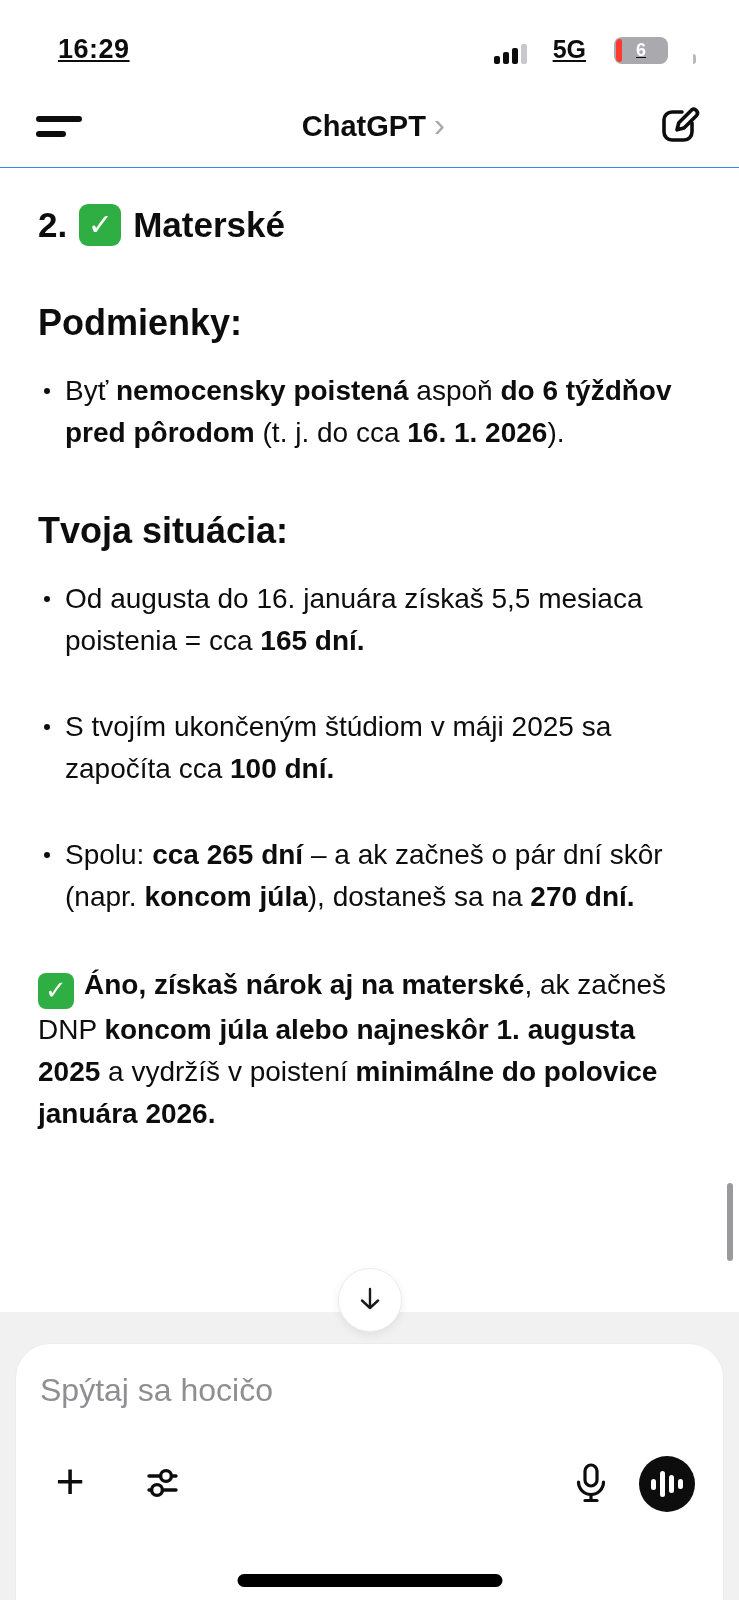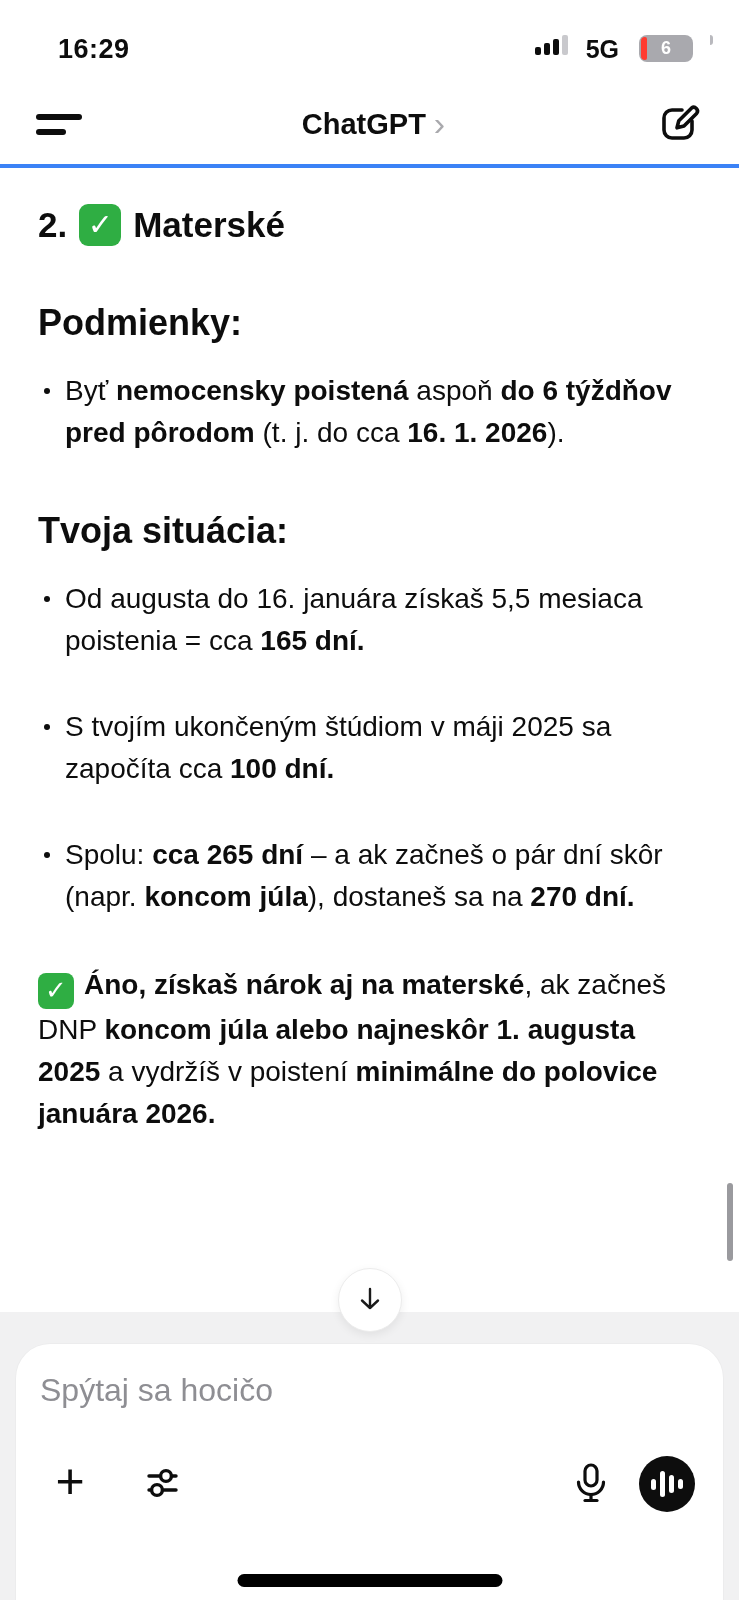--- a/index.html
+++ b/index.html
@@ -5,40 +5,41 @@
   * { margin:0; padding:0; box-sizing:border-box; }
   html,body { width:739px; height:1600px; }
   body {
     font-family:"Liberation Sans","DejaVu Sans",sans-serif;
     background:#ffffff; color:#0d0d0d; overflow:hidden; position:relative;
   }
 
   
   .statusbar {
     height:85px; display:flex; align-items:center; justify-content:space-between;
-    padding:14px 26px 0 58px;
+    padding:14px 43px 0 58px;
+    text-decoration:underline;
   }
   .sb-time { font-size:27px; font-weight:700; letter-spacing:.5px; }
-  .sb-right { display:flex; align-items:flex-start; gap:16px; }
+  .sb-right { display:flex; align-items:flex-end; gap:24px; }
   .signal { display:flex; align-items:flex-end; gap:3px; height:20px; }
   .signal i { display:block; width:6px; border-radius:2px; background:#0d0d0d; }
   .signal i:nth-child(1){height:8px;} .signal i:nth-child(2){height:12px;}
   .signal i:nth-child(3){height:16px;} .signal i:nth-child(4){height:20px;background:#c9c9cd;}
   .sb-net { font-size:25px; font-weight:600; margin-left:2px; }
   .battery { position:relative; width:54px; height:27px; margin-left:4px;
     background:#a9a9ae; border-radius:8px; display:flex; align-items:center; justify-content:center; }
   .battery .charge { position:absolute; left:2px; top:2px; bottom:2px; width:6px;
     background:#ff3b30; border-radius:4px 2px 2px 4px; }
   .battery .pct { position:relative; color:#ffffff; font-size:18px; font-weight:700; }
   .battery-nub { width:3px; height:10px; background:#b9b9be; border-radius:0 3px 3px 0; margin-left:1px; }
 
   
   .header {
     height:83px; display:flex; align-items:center; justify-content:space-between;
-    padding:0 36px; border-bottom:4px solid #3b82f6; background:#fff;
+    padding:0 36px; border-bottom:1px solid #3b82f6; background:#fff;
   }
   .menu-btn { width:56px; height:44px; display:flex; flex-direction:column;
     justify-content:center; gap:9px; background:none; border:none; cursor:pointer; }
   .menu-btn i { display:block; height:6px; border-radius:3px; background:#0d0d0d; }
   .menu-btn i:nth-child(1){ width:46px; } .menu-btn i:nth-child(2){ width:30px; }
   .title-btn { display:flex; align-items:center; gap:8px; background:none; border:none; cursor:pointer; }
   .title-btn .t { font-size:29px; font-weight:700; color:#0d0d0d; }
   .title-btn .chev { font-size:34px; font-weight:400; color:#a9a9ad; line-height:1; padding-bottom:4px; }
   .compose-btn { background:none; border:none; cursor:pointer; width:48px; height:48px;
     display:flex; align-items:center; justify-content:center; }

